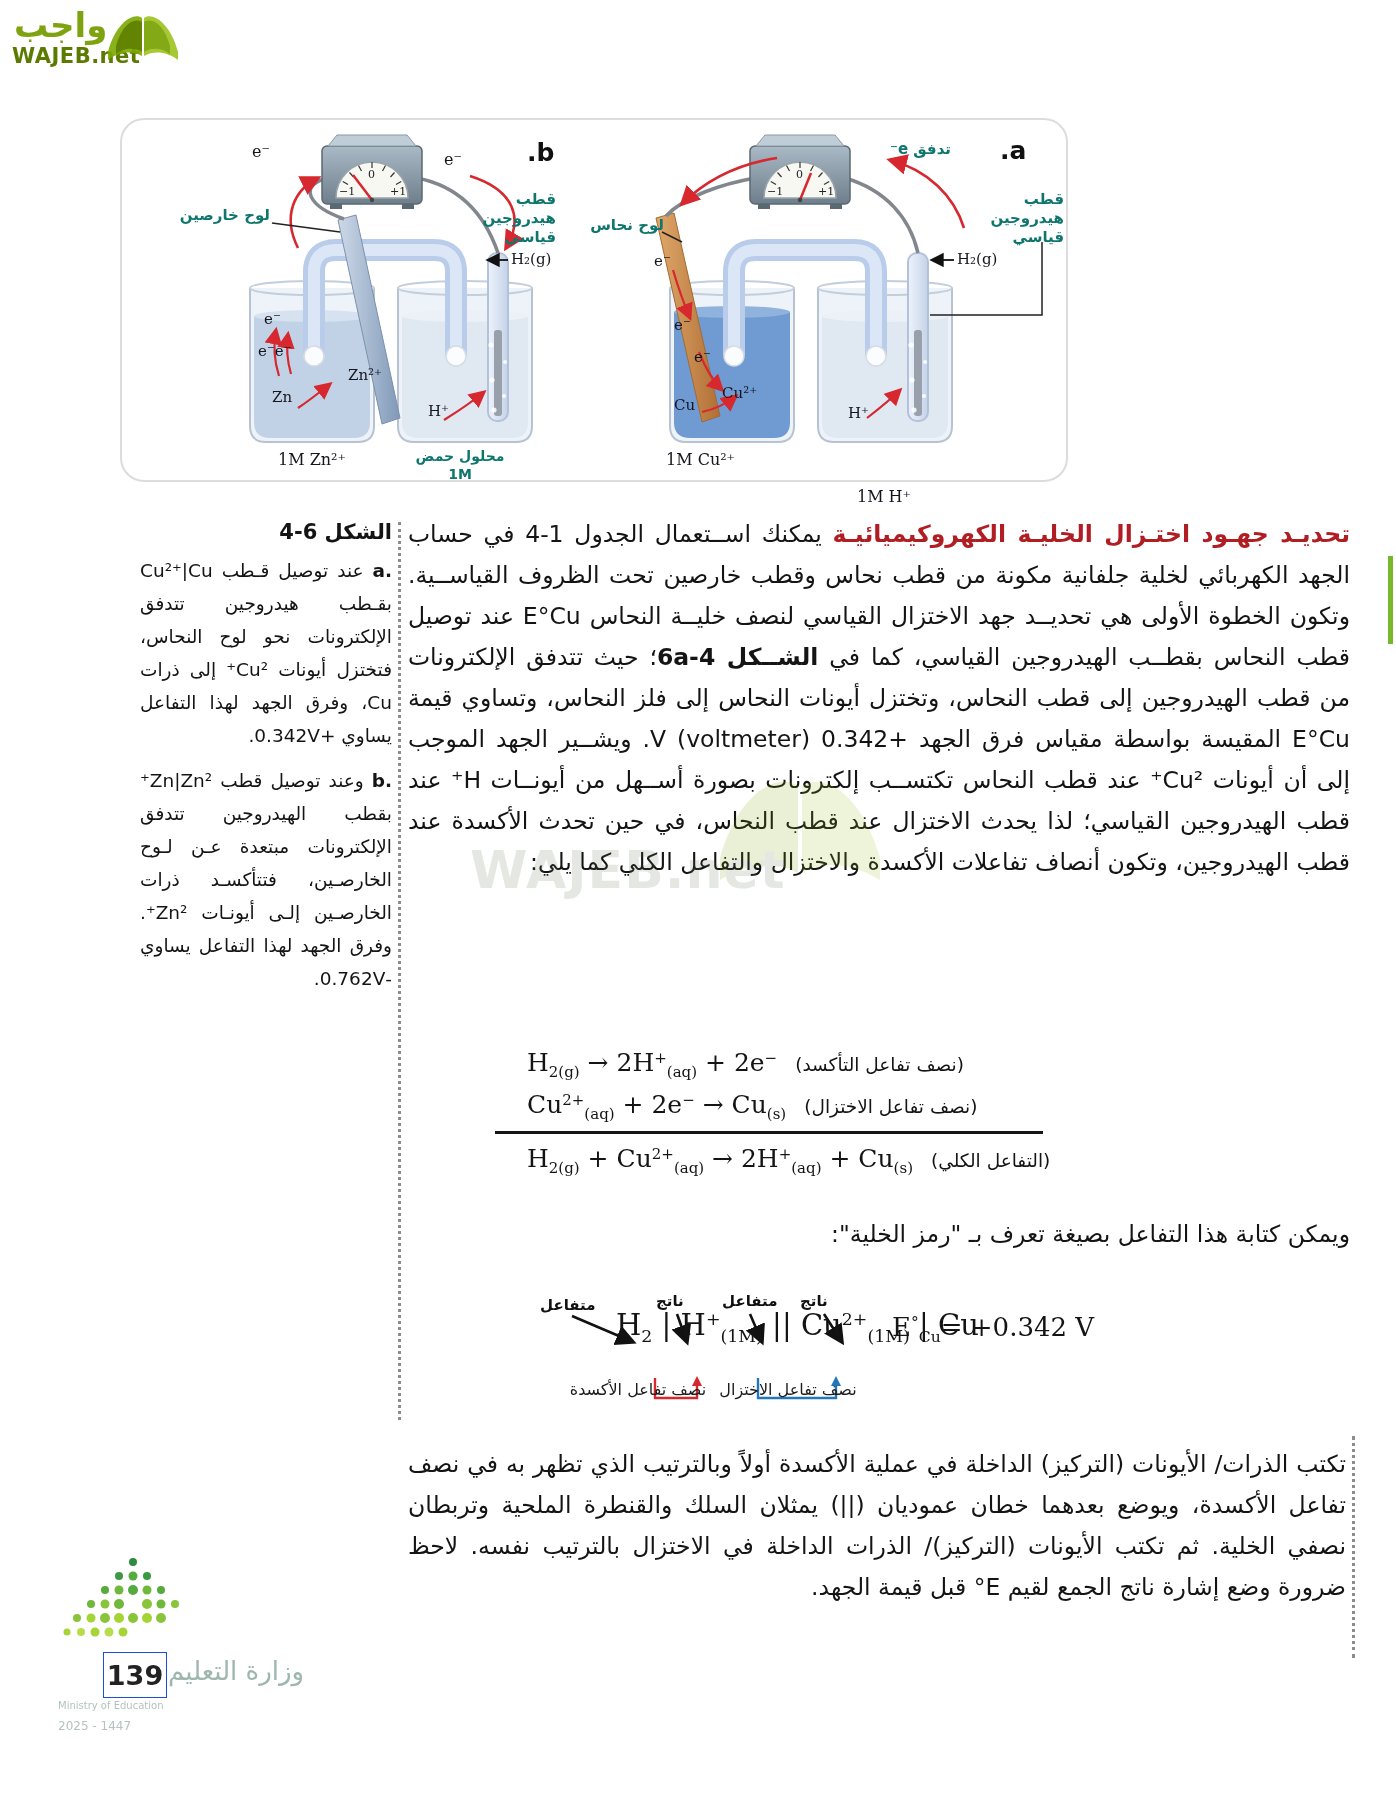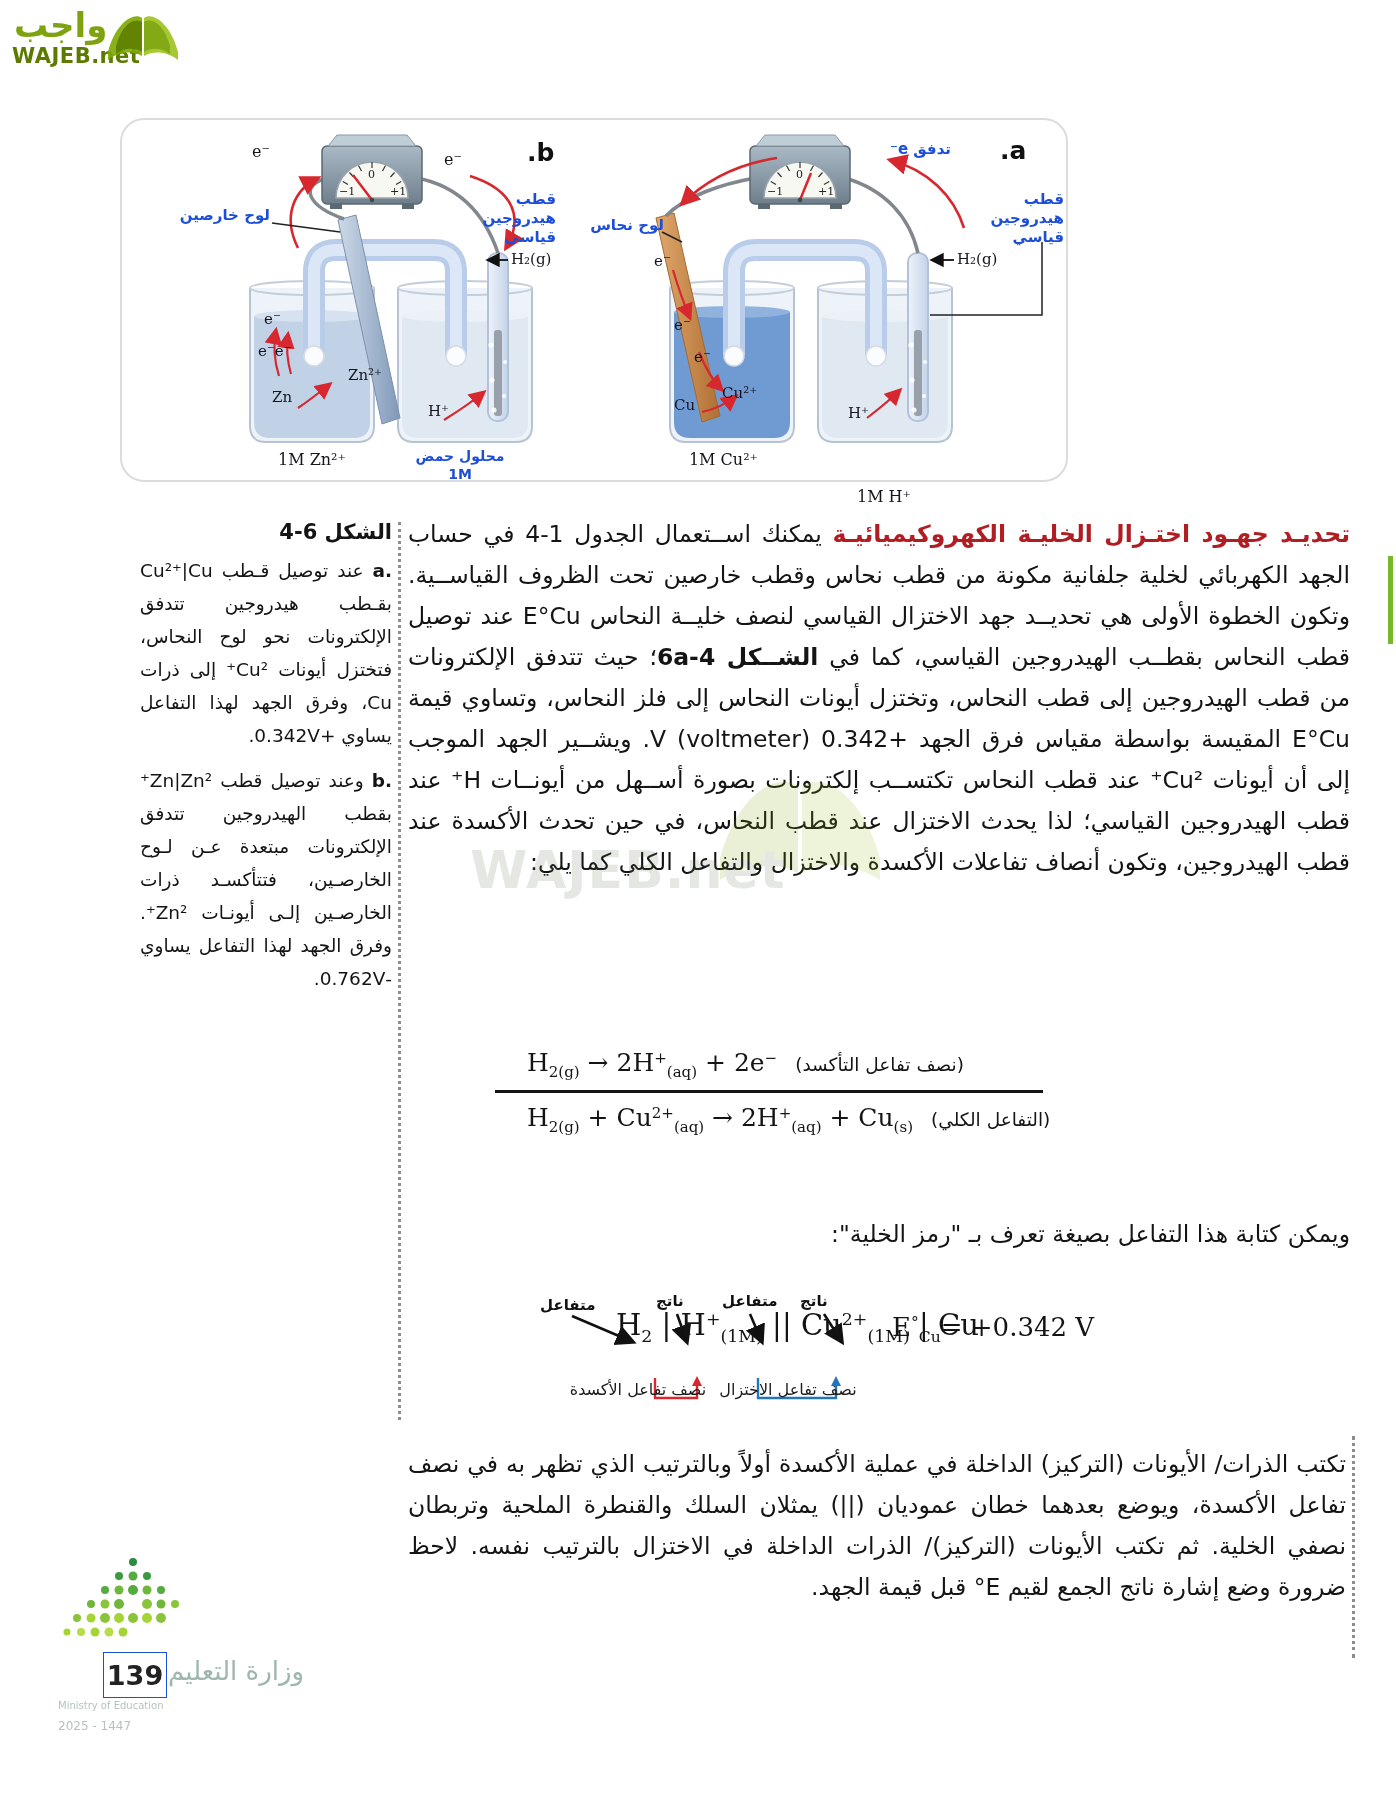--- a/index.html
+++ b/index.html
@@ -17,21 +17,21 @@
 
   
   #logo-ar { left:14px; top:8px; font-size:34px; font-weight:bold; color:#7fa310; line-height:1; }
   #logo-net { left:12px; top:44px; font-size:21px; font-weight:bold; color:#5c7a00; letter-spacing:0.5px; }
 
   
   #figure-panel {
     left:120px; top:118px; width:948px; height:364px;
     border:2px solid #dcdcdc; border-radius:24px; background:#fff;
   }
-  .fig-label-ar { position:absolute; font-size:15px; font-weight:bold; color:#1d4ed8; direction:rtl; text-align:right; line-height:1.25; }
+  .fig-label-ar { position:absolute; font-size:15px; font-weight:bold; color:#0f766e; direction:rtl; text-align:right; line-height:1.25; }
   .fig-label-chem { position:absolute; font-family:"DejaVu Serif", serif; font-size:16px; color:#15151d; }
   .fig-letter { position:absolute; font-size:25px; font-weight:bold; color:#111; font-family:"DejaVu Sans",sans-serif; }
 
   
   #caption { left:140px; top:520px; width:252px; direction:rtl; text-align:justify; }
   #caption-title { font-size:21px; font-weight:bold; margin-bottom:10px; text-align:right; }
   .cap-item { font-size:18.5px; line-height:33px; margin-bottom:12px; }
   .cap-label { font-weight:bold; }
 
   
@@ -259,21 +259,21 @@
     <div class="fig-label-ar" style="left:768px; top:20px; width:86px; text-align:left;">تدفق e⁻</div>
     <div class="fig-label-ar" style="left:846px; top:70px; width:96px;">قطب هيدروجين قياسي</div>
     <div class="fig-label-ar" style="left:464px; top:96px; width:78px;">لوح نحاس</div>
     <div class="fig-label-chem" style="left:835px; top:130px; font-size:15px;">H₂(g)</div>
     <div class="fig-label-chem" style="left:532px; top:132px; font-size:15px;">e⁻</div>
     <div class="fig-label-chem" style="left:552px; top:196px; font-size:15px;">e⁻</div>
     <div class="fig-label-chem" style="left:572px; top:228px; font-size:15px;">e⁻</div>
     <div class="fig-label-chem" style="left:552px; top:276px; font-size:15px;">Cu</div>
     <div class="fig-label-chem" style="left:600px; top:264px; font-size:15px;">Cu²⁺</div>
     <div class="fig-label-chem" style="left:726px; top:284px; font-size:15px;">H⁺</div>
-    <div class="fig-label-chem" style="left:532px; top:330px; width:104px; text-align:right;">1M Cu²⁺</div>
+    <div class="fig-label-chem" style="left:544px; top:330px; width:104px; text-align:left;">1M Cu²⁺</div>
     <div class="fig-label-chem" style="left:712px; top:323px; width:100px; text-align:center;margin-top:44px;">1M H⁺</div>
   </div>
 
   <div class="abs" id="caption">
     <div id="caption-title">الشكل 6-4</div>
     <div class="cap-item">
       <b class="cap-label" dir="ltr">a.</b>
       <span>عند توصيل قـطب Cu²⁺|Cu بقـطب هيدروجين تتدفق الإلكترونات نحو لوح النحاس، فتختزل أيونات Cu²⁺ إلى ذرات Cu، وفرق الجهد لهذا التفاعل يساوي +0.342V.</span>
     </div>
     <div class="cap-item">
@@ -286,20 +286,24 @@
   <div class="abs dotted-v" style="left:1352px; top:1436px; height:222px;"></div>
 
   <p class="abs" id="main-para">
     <span id="main-heading" style="color:#b01e24;">تحديـد جهـود اختـزال الخليـة الكهروكيميائيـة</span><span><span> يمكنك اســتعمال الجدول 1-4 في حساب الجهد الكهربائي لخلية جلفانية مكونة من قطب نحاس وقطب خارصين تحت الظروف القياســية. وتكون الخطوة الأولى هي تحديــد جهد الاختزال القياسي لنصف خليــة النحاس E°Cu عند توصيل قطب النحاس بقطــب الهيدروجين القياسي، كما في </span><span class="seg-bold">الشــكل 4-6a</span><span>؛ حيث تتدفق الإلكترونات من قطب الهيدروجين إلى قطب النحاس، وتختزل أيونات النحاس إلى فلز النحاس، وتساوي قيمة E°Cu المقيسة بواسطة مقياس فرق الجهد +0.342 V (voltmeter). ويشــير الجهد الموجب إلى أن أيونات Cu²⁺ عند قطب النحاس تكتســب إلكترونات بصورة أســهل من أيونــات H⁺ عند قطب الهيدروجين القياسي؛ لذا يحدث الاختزال عند قطب النحاس، في حين تحدث الأكسدة عند قطب الهيدروجين، وتكون أنصاف تفاعلات الأكسدة والاختزال والتفاعل الكلي كما يلي:</span></span>
   </p>
 
   <div class="abs" id="equations">
     <div class="eqrow">
       <span class="serif"><span>H</span><span class="sub">2(g)</span><span> → 2H</span><span class="sup">+</span><span class="sub">(aq)</span><span> + 2e</span><span class="sup">−</span></span>
       <span class="eqlabel">(نصف تفاعل التأكسد)</span>
+    </div>
+    <div class="eqrow">
+      <span class="serif"><span>Cu</span><span class="sup">2+</span><span class="sub">(aq)</span><span> + 2e</span><span class="sup">−</span><span> → Cu</span><span class="sub">(s)</span></span>
+      <span class="eqlabel">(نصف تفاعل الاختزال)</span>
     </div>
     <div id="eq-rule"></div>
     <div class="eqrow">
       <span class="serif"><span>H</span><span class="sub">2(g)</span><span> + Cu</span><span class="sup">2+</span><span class="sub">(aq)</span><span> → 2H</span><span class="sup">+</span><span class="sub">(aq)</span><span> + Cu</span><span class="sub">(s)</span></span>
       <span class="eqlabel">(التفاعل الكلي)</span>
     </div>
   </div>
 
   <div class="abs" id="notation-intro">ويمكن كتابة هذا التفاعل بصيغة تعرف بـ "رمز الخلية":</div>
 

